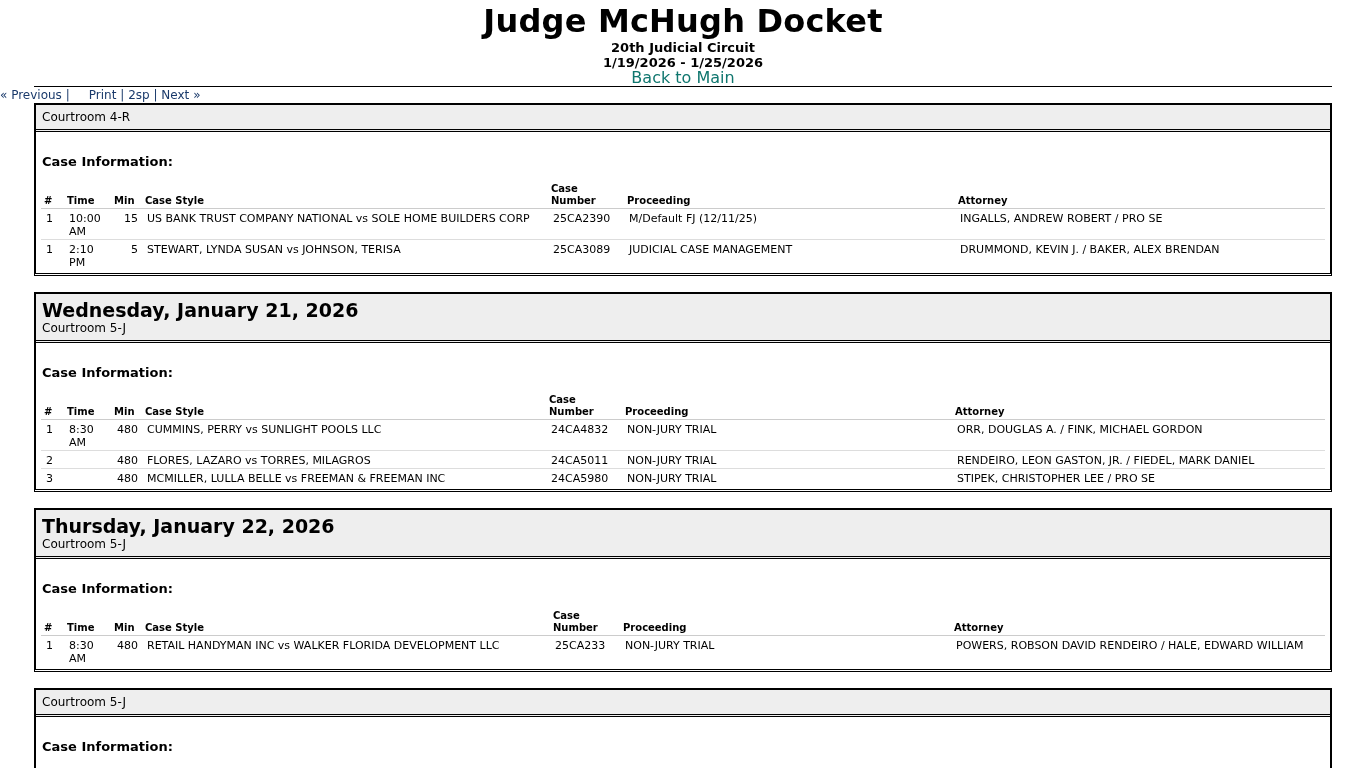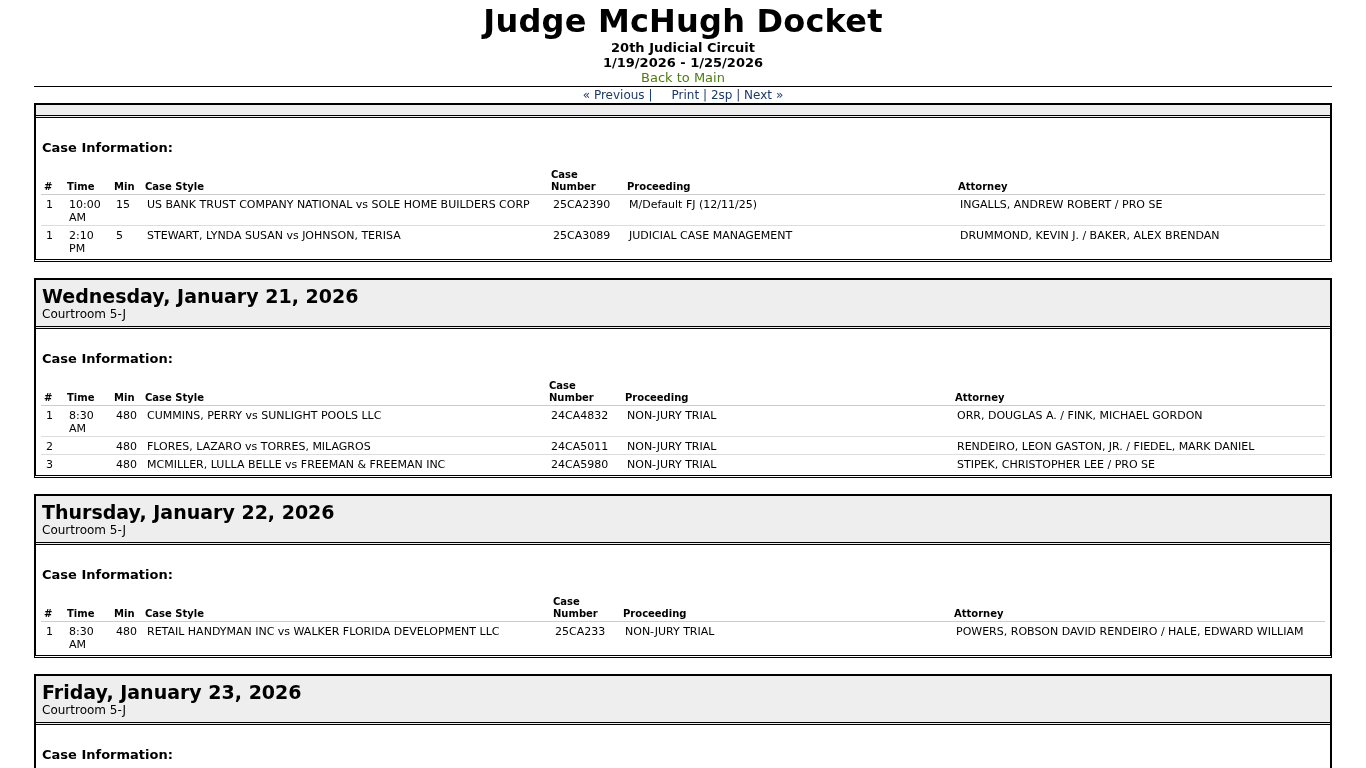--- a/index.html
+++ b/index.html
@@ -4,23 +4,23 @@
   <style>
     html, body { margin: 0; padding: 0; background: #ffffff; }
     body {
       width: 1366px; height: 768px; overflow: hidden;
       font-family: "DejaVu Sans", sans-serif; color: #000;
       font-size: 11px;
     }
     .header { text-align: center; padding-top: 2px; }
     .title { font-size: 32px; font-weight: bold; line-height: 38px; margin: 0; letter-spacing: 0.2px; }
     .subtitle { font-size: 13px; font-weight: bold; line-height: 15px; }
-    .back-link { font-size: 13px; line-height: 16px; color: #4d7c0f; text-decoration: none; display: inline-block; }
+    .back-link { font-size: 16px; line-height: 16px; color: #0f766e; text-decoration: none; display: inline-block; }
     .rule { margin: 0 34px; border-top: 1px solid #000; }
-    .nav { text-align: center; font-size: 12px; line-height: 16px; color: #1a3a6b; }
+    .nav { font-size: 12px; line-height: 16px; color: #1a3a6b; }
     .nav a { color: #1a3a6b; text-decoration: none; }
     .nav .sep { color: #1a3a6b; }
 
     .day {
       margin: 0 34px 16px 34px;
       border: 2px solid #000;
       border-bottom: 3px double #000;
     }
     .day:first-of-type { }
     .day-head {
@@ -38,21 +38,21 @@
       vertical-align: bottom; padding: 0 3px 1px 3px;
       border-bottom: 1px solid #cccccc; line-height: 12px;
     }
     td {
       vertical-align: top; padding: 3px 4px 1px 5px; line-height: 13px;
       border-bottom: 1px solid #dddddd;
     }
     tr:last-child td { border-bottom: none; }
     .c-num { width: 14px; }
     .c-time { width: 38px; }
-    .c-min { width: 22px; text-align: left; }
+    .c-min { width: 22px; text-align: right; }
   </style>
 </head>
 <body>
 
 <div class="header">
   <h1 class="title">Judge McHugh Docket</h1>
   <div class="subtitle">20th Judicial Circuit</div>
   <div class="subtitle">1/19/2026 - 1/25/2026</div>
   <a class="back-link" href="#">Back to Main</a>
 </div>
@@ -64,20 +64,21 @@
   <a href="#">Print</a>
   <span class="sep">|</span>
   <a href="#">2sp</a>
   <span class="sep">|</span>
   <a href="#">Next »</a>
 </div>
 
 <div id="days">
   <div class="day" style="margin-top: 0px;">
     <div class="day-head">
+      <div class="courtroom">Courtroom 4-R</div>
     </div>
     <div class="day-body">
       <div class="case-info">Case Information:</div>
       <table>
         <thead>
           <tr>
             <th class="c-num">#</th>
             <th class="c-time">Time</th>
             <th>Min</th>
             <th class="c-style" style="width: 400px;">Case Style</th>
@@ -191,21 +192,20 @@
               <td>NON-JURY TRIAL</td>
               <td>POWERS, ROBSON DAVID RENDEIRO / HALE, EDWARD WILLIAM</td>
             </tr>
           </tbody>
       </table>
     </div>
   </div>
 
   <div class="day">
     <div class="day-head">
-      <div class="day-title">Friday, January 23, 2026</div>
       <div class="courtroom">Courtroom 5-J</div>
     </div>
     <div class="day-body">
       <div class="case-info">Case Information:</div>
 
     </div>
   </div>
 </div>
 
 </body></html>

